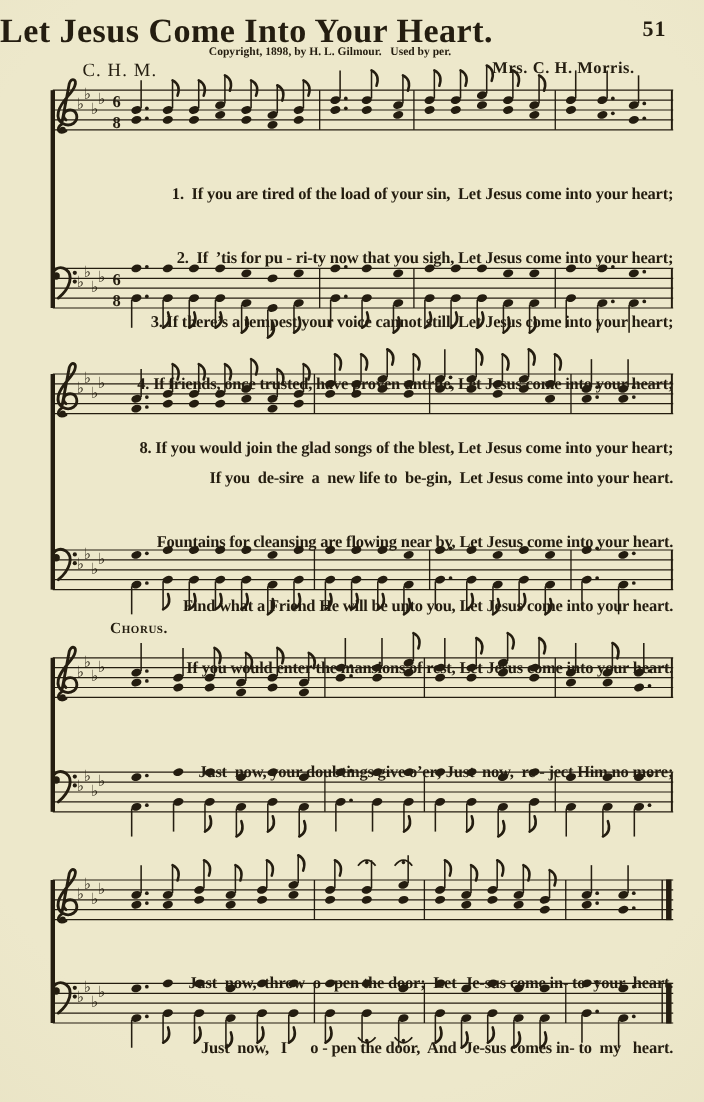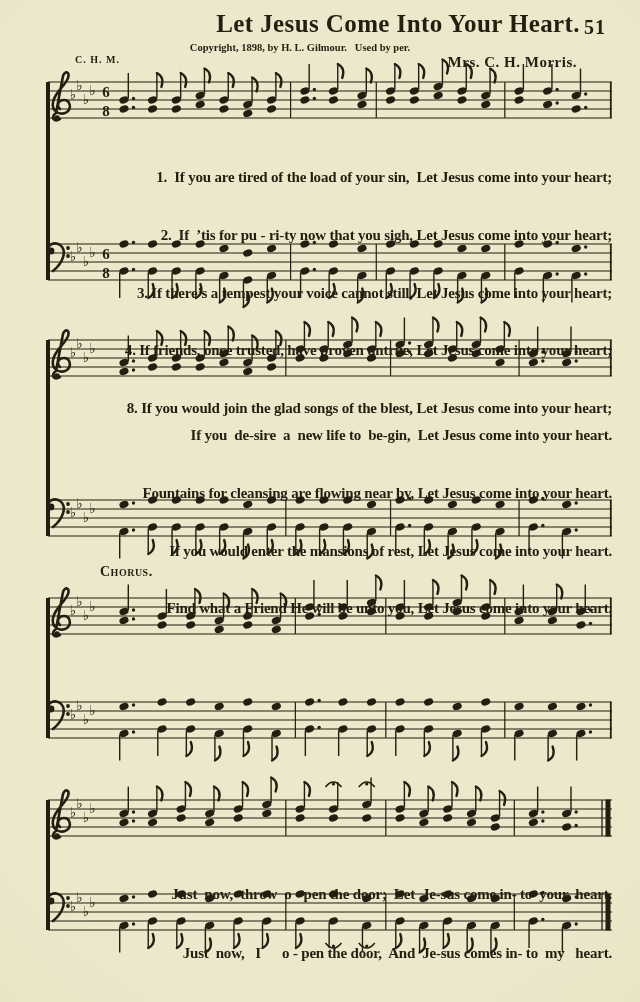--- a/index.html
+++ b/index.html
@@ -6,33 +6,33 @@
   .page{
     position:relative;
     width:640px;height:1002px;
     overflow:hidden;
     background:radial-gradient(120% 100% at 50% 45%, #ede8cb 55%, #e6e0c0 88%, #ded7b4 100%);
     font-family:"Liberation Serif", serif;
     color:#241d10;
   }
   .title{
     position:absolute;top:10px;left:0;right:60px;
-    text-align:right;font-size:25px;font-weight:700;letter-spacing:.4px;
+    text-align:left;font-size:31px;font-weight:700;letter-spacing:.4px;
     white-space:nowrap;
   }
   .pagenum{
     position:absolute;top:16px;right:34px;
     font-size:20px;font-weight:700;letter-spacing:1px;
   }
   .copyright{
     position:absolute;top:42px;left:0;right:40px;
     text-align:center;font-size:10.5px;font-weight:700;
     white-space:pre;
   }
-  .attrib-left{position:absolute;top:54px;left:75px;font-size:10px;font-weight:700;letter-spacing:1px;}
+  .attrib-left{position:absolute;top:54px;left:75px;font-size:17px;font-weight:400;letter-spacing:1px;}
   .attrib-right{position:absolute;top:54px;right:63px;font-size:15px;font-weight:700;letter-spacing:.5px;}
   #score{position:absolute;inset:0;pointer-events:none;}
   .sysline{position:absolute;left:46px;width:4px;background:#241d10;}
   #sys1{top:82px;height:198px;}
   #sys2{top:340px;height:196px;}
   #sys3{top:598px;height:140px;}
   #sys4{top:800px;height:130px;}
   .lyrics{
     position:absolute;left:48px;width:564px;
     text-align:right;white-space:pre;
@@ -795,27 +795,28 @@
     <div class="lyric-line">1.  If you are tired of the load of your sin,  Let Jesus come into your heart;</div>
     <div class="lyric-line">2.  If  ’tis for pu - ri-ty now that you sigh, Let Jesus come into your heart;</div>
     <div class="lyric-line">3. If there’s a tempest your voice cannot still, Let Jesus come into your heart;</div>
     <div class="lyric-line">4. If friends, once trusted, have proven untrue, Let Jesus come into your heart;</div>
     <div class="lyric-line">8. If you would join the glad songs of the blest, Let Jesus come into your heart;</div>
   </div>
 
   <div class="lyrics" id="verse2">
     <div class="lyric-line">If you  de-sire  a  new life to  be-gin,  Let Jesus come into your heart.</div>
     <div class="lyric-line">Fountains for cleansing are flowing near by, Let Jesus come into your heart.</div>
+    <div class="lyric-line">Find what a Friend He will be unto you, Let Jesus come into your heart.</div>
     <div class="lyric-line">If you would enter the mansions of rest, Let Jesus come into your heart.</div>
-    <div class="lyric-line">Find what a Friend He will be unto you, Let Jesus come into your heart.</div>
   </div>
 
   <div class="chorus-label">Chorus.</div>
 
   <div class="lyrics" id="chorus-lyrics">
+    <div class="lyric-line">Just  now, your doubtings give o’er; Just  now,  re - ject Him no more;</div>
   </div>
 
   <div class="lyrics" id="final-lyrics">
     <div class="lyric-line">Just  now,  throw  o - pen the door;  Let  Je-sus come in- to  your  heart.</div>
     <div class="lyric-line">Just  now,   I      o - pen the door,  And  Je-sus comes in- to  my   heart.</div>
   </div>
 
 </div>
 
 </body></html>

